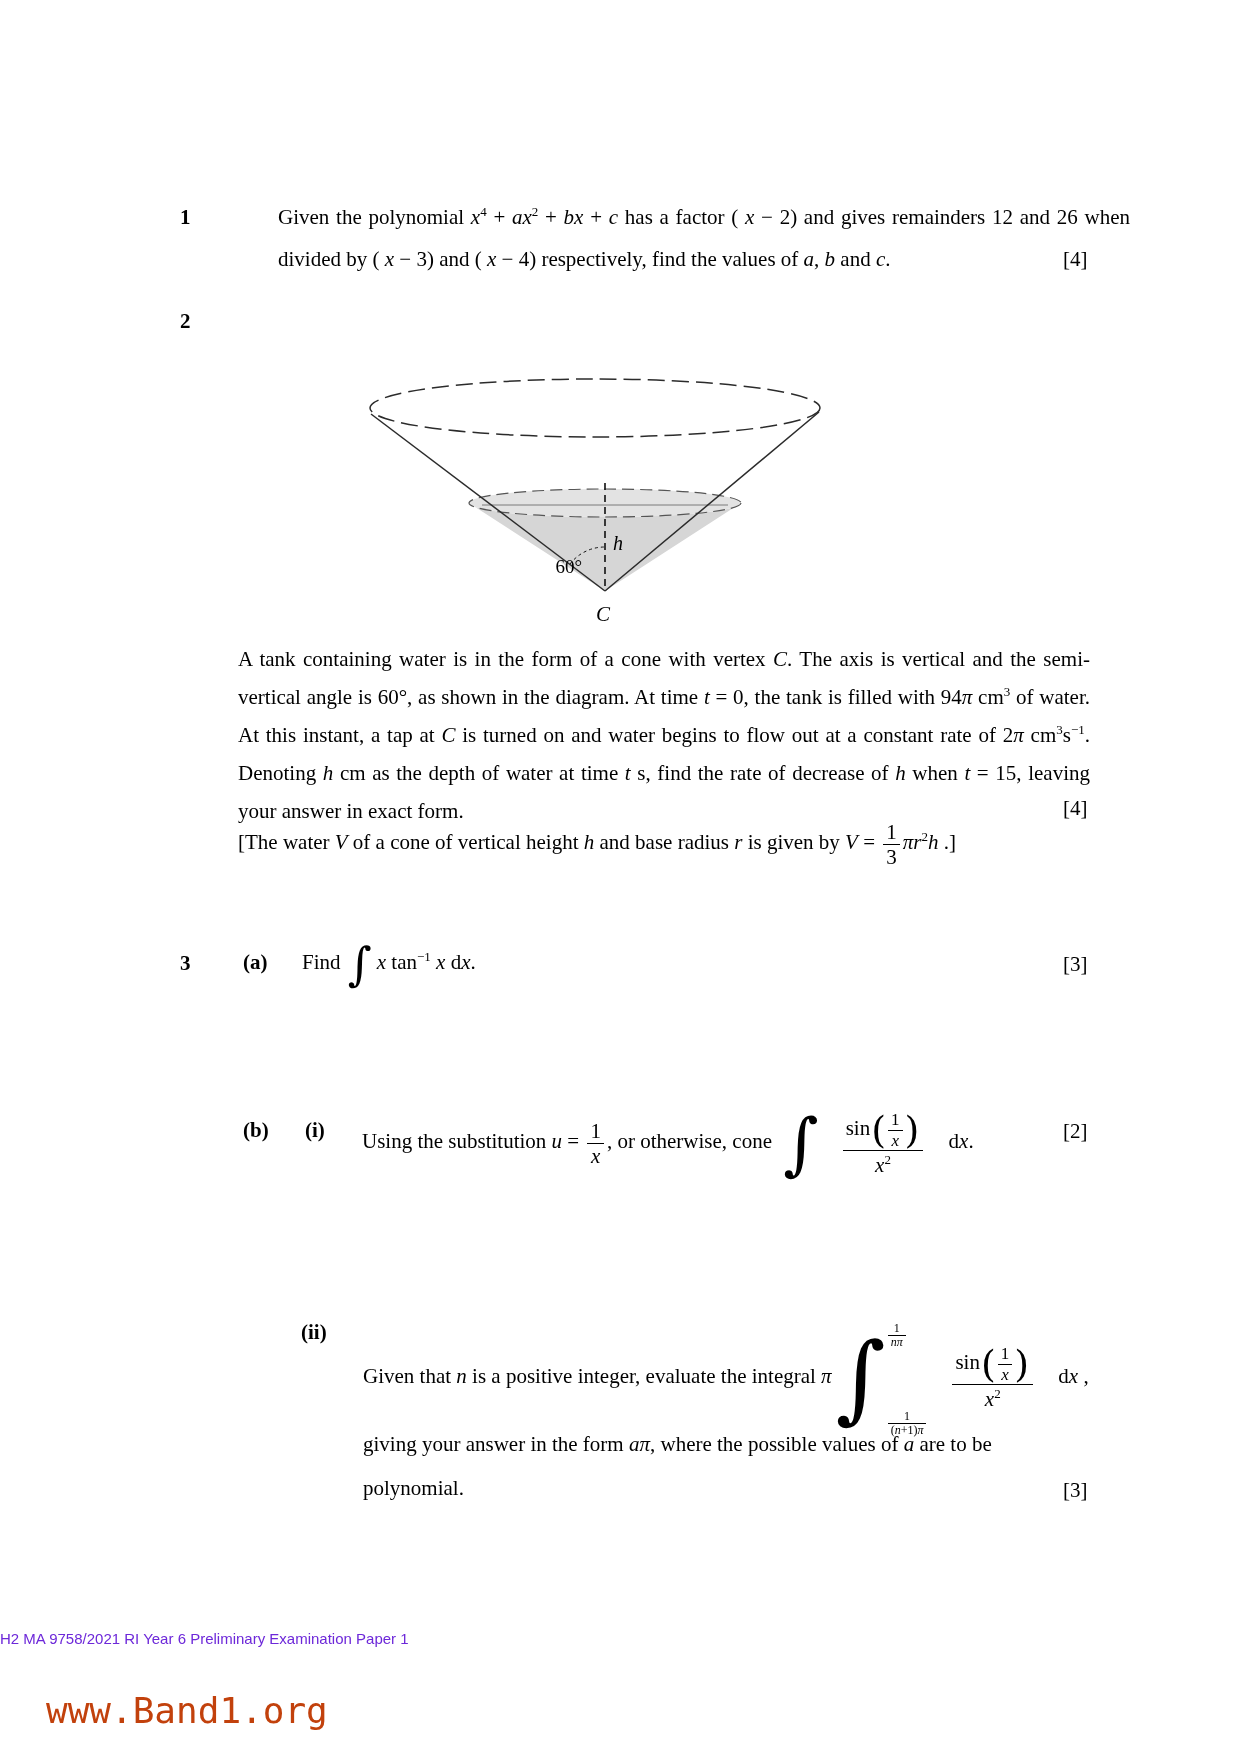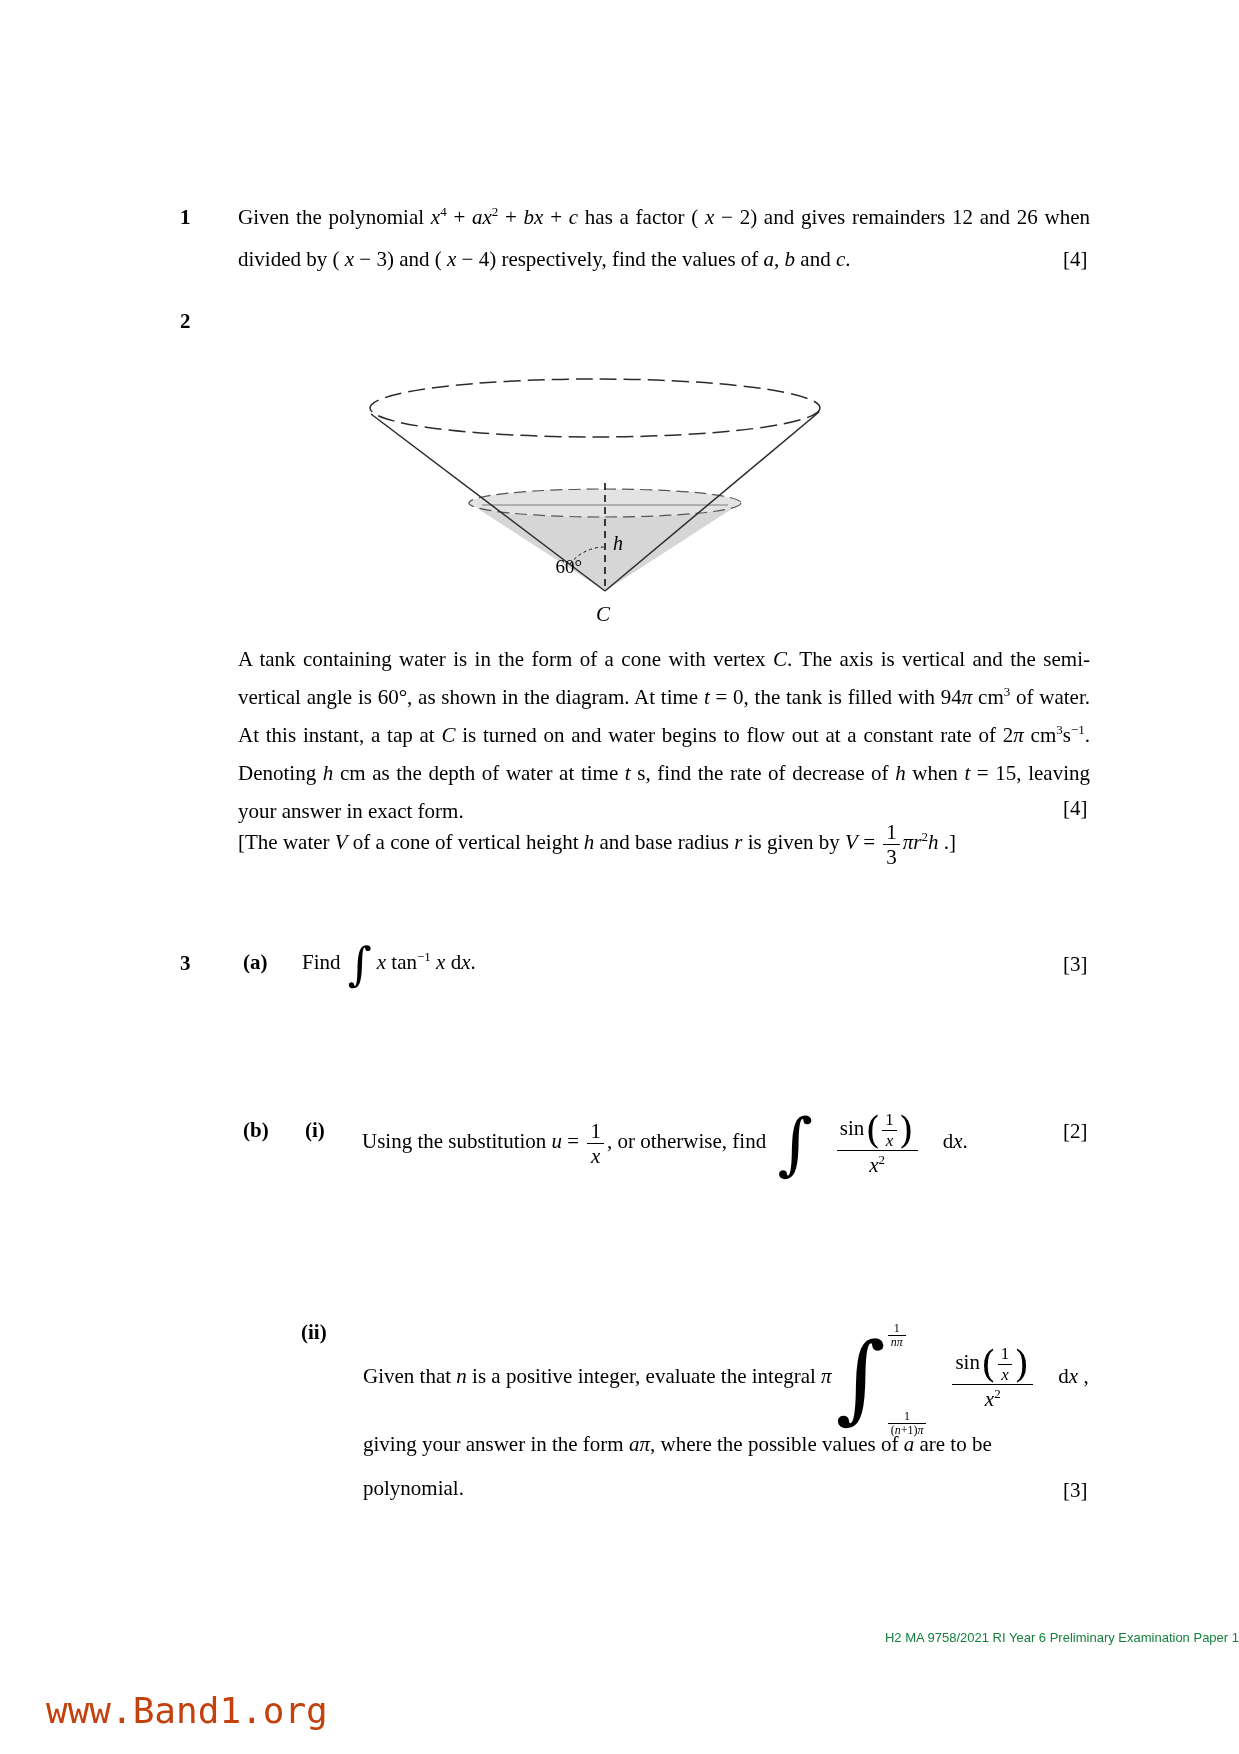--- a/index.html
+++ b/index.html
@@ -4,21 +4,21 @@
 <style>
   html,body { margin:0; padding:0; background:#888; }
   .page {
     position:relative; width:1239px; height:1754px; margin:0 auto;
     background:#ffffff; overflow:hidden;
     font-family:"Liberation Serif", serif; font-size:21px; color:#000;
   }
   .qnum { position:absolute; font-weight:bold; line-height:42px; }
   .qlabel { position:absolute; font-weight:bold; line-height:40px; }
   .para { position:absolute; text-align:justify; }
-  .q1para { line-height:42px; width:852px; }
+  .q1para { line-height:42px; width:852px;margin-left:40px; }
   .q2para { line-height:38px; width:852px; }
   .note { position:absolute; width:880px; line-height:40px; white-space:nowrap; }
   .marks { position:absolute; line-height:24px; }
   .mathrow { position:absolute; white-space:nowrap; line-height:40px; }
   .i { font-style:italic; }
   .sup { font-size:13px; vertical-align:super; line-height:0; }
   .frac { display:inline-flex; flex-direction:column; text-align:center;
           vertical-align:middle; margin:0 3px; line-height:1.15; }
   .frac .num, .frac .den { display:block; padding:0 3px; }
   .frac .den { border-top:1.4px solid #000; }
@@ -30,22 +30,22 @@
   .int2 { font-family:"DejaVu Serif", serif; font-size:68px; line-height:0;
           vertical-align:middle; margin:0 4px 0 6px; }
   .bigp { font-family:"DejaVu Serif", serif; font-size:38px; font-weight:400;
           line-height:0; vertical-align:middle; margin:0 1px; }
   .il   { display:inline-flex; align-items:stretch; vertical-align:middle;
           margin:0 6px 0 4px; height:132px; }
   .int-g{ font-family:"DejaVu Serif", serif; font-size:96px; line-height:132px; }
   .lims { display:inline-flex; flex-direction:column; justify-content:space-between;
           font-size:12px; padding:2px 0 2px 2px; }
   .lims .frac { margin:0; line-height:1.1; }
-  .footer { position:absolute; left:0; width:100%; text-align:right;
-            font-family:"Liberation Sans", sans-serif; font-size:13px; color:#15803d; }
+  .footer { position:absolute; left:0; width:100%; text-align:left;
+            font-family:"Liberation Sans", sans-serif; font-size:15px; color:#6d28d9; }
   .watermark { position:absolute; font-family:"DejaVu Sans Mono", monospace;
                font-size:36px; color:#c2410c; }
   svg text { font-family:"Liberation Serif", serif; }
 </style>
 </head>
 <body>
 
 <div class="page">
 
   <div class="qnum" style="left:180px; top:196px;">1</div>
@@ -85,21 +85,21 @@
 
   <div class="qlabel" style="left:243px; top:942px;">(a)</div>
   <div class="mathrow" style="left:302px; top:942px;"><span>Find </span><span class="int">∫</span><span class="i">x</span><span> tan</span><span class="sup">−1</span><span> </span><span class="i">x</span><span> d</span><span class="i">x</span><span>.</span></div>
   <div class="marks" style="left:1063px; top:952px;">[3]</div>
 
   <div class="qlabel" style="left:243px; top:1110px;">(b)</div>
   <div class="qlabel" style="left:305px; top:1110px;">(i)</div>
   <div class="mathrow" style="left:362px; top:1110px;"><span>Using the substitution </span><span class="i">u</span><span> = </span><span class="frac">
         <span class="num"><span>1</span></span>
         <span class="den"><span class="i">x</span></span>
-      </span><span>, or otherwise, find </span><span class="int2">∫</span><span class="frac disp">
+      </span><span>, or otherwise, cone </span><span class="int2">∫</span><span class="frac disp">
         <span class="num"><span>sin</span><span class="bigp">(</span><span class="frac sm">
             <span class="num"><span>1</span></span>
             <span class="den"><span class="i">x</span></span>
           </span><span class="bigp">)</span></span>
         <span class="den"><span class="i">x</span><span class="sup">2</span></span>
       </span><span> d</span><span class="i">x</span><span>.</span></div>
   <div class="marks" style="left:1063px; top:1119px;">[2]</div>
 
   <div class="qlabel" style="left:301px; top:1312px;">(ii)</div>
   <div class="mathrow" style="left:363px; top:1312px;"><span>Given that </span><span class="i">n</span><span> is a positive integer, evaluate the integral  </span><span class="i">π</span><span class="il">

